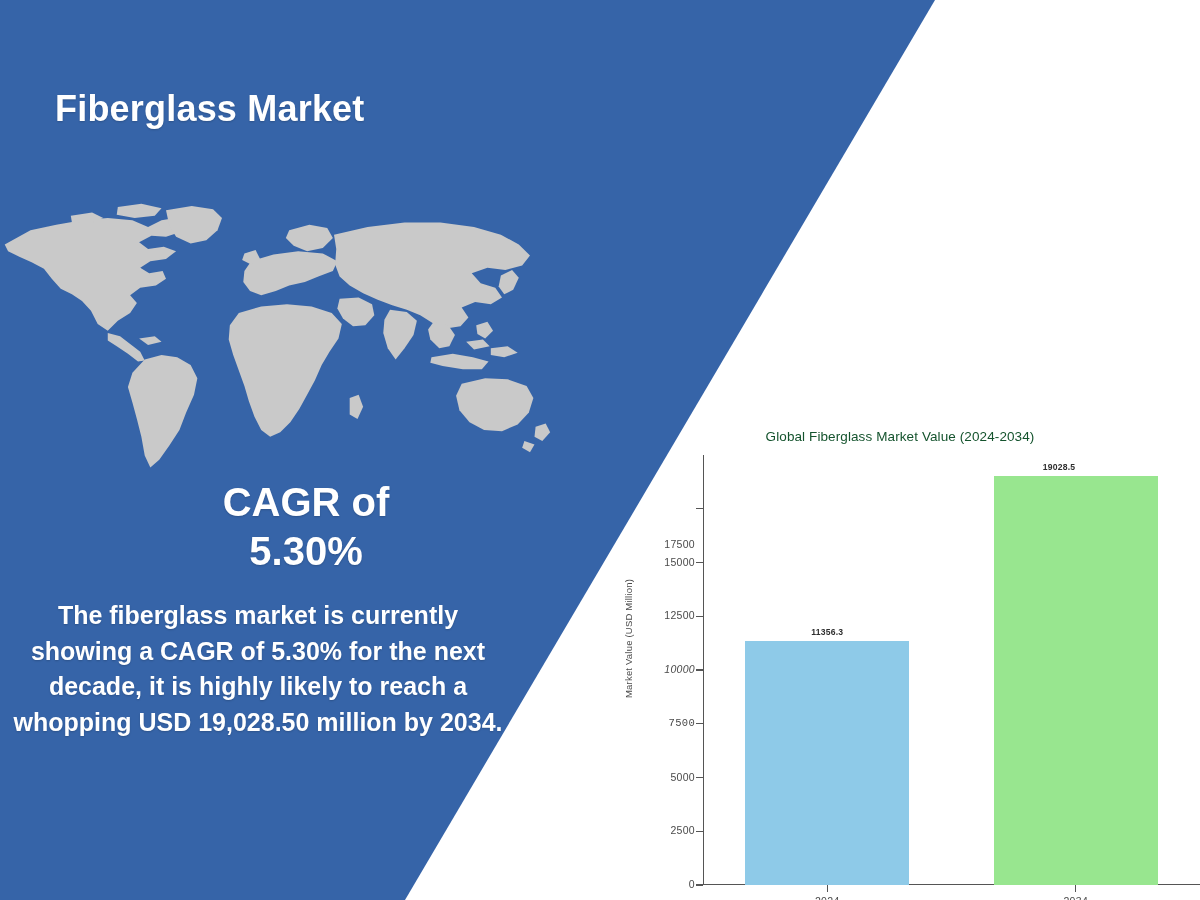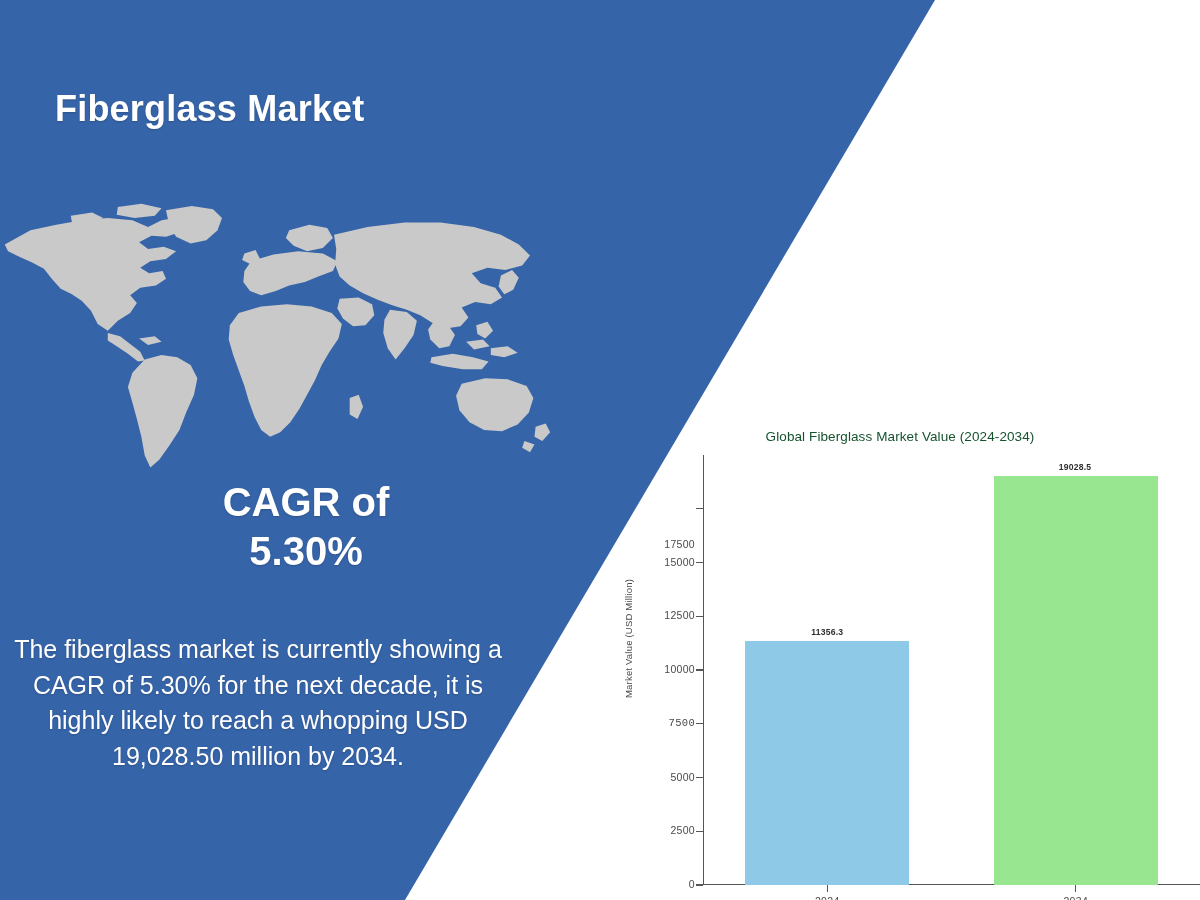--- a/index.html
+++ b/index.html
@@ -40,23 +40,23 @@
     position:absolute; left:0; top:478px; width:520px; z-index:5;
     text-align:center; color:#ffffff;
     font-size:40px; font-weight:700; line-height:1.22;
     text-shadow:0 1px 2px rgba(0,0,0,.18);
     margin-left:46px;
   }
   #cagr .l2 { display:block; }
 
   
   #bodytext {
-    position:absolute; left:8px; top:632px; width:500px; z-index:5;
+    position:absolute; left:8px; top:598px; width:500px; z-index:5;
     text-align:center; color:#ffffff;
-    font-size:25px; font-weight:400; line-height:1.42;
+    font-size:25px; font-weight:700; line-height:1.42;
     text-shadow:0 1px 2px rgba(0,0,0,.18);
   }
 
   
   #chart { position:absolute; left:600px; top:415px; width:600px; height:485px; z-index:3; }
   #chart-title {
     position:absolute; left:0; top:14px; width:600px; text-align:center;
     font-size:13.5px; color:#14532d; letter-spacing:.1px; font-weight:400;
   }
   #ylabel {
@@ -164,35 +164,35 @@
     <div id="ytick-layer">
         <div class="ytick" style="top: 469.4px;"></div>
         <div class="ytick-label" style="top: 463px; left: 37px;">0</div>
         <div class="ytick" style="top: 415.65px;"></div>
         <div class="ytick-label" style="top: 409.25px; left: 37px;">2500</div>
         <div class="ytick" style="top: 361.9px;"></div>
         <div class="ytick-label" style="top: 355.5px; left: 37px;">5000</div>
         <div class="ytick" style="top: 308.15px;"></div>
         <div class="ytick-label" style="top: 301.75px; left: 37px; font-family: Liberation Mono, monospace;">7500</div>
         <div class="ytick" style="top: 254.4px;"></div>
-        <div class="ytick-label" style="top: 248px; left: 37px;">10000</div>
+        <div class="ytick-label" style="top: 248px; left: 37px; font-style: italic;">10000</div>
         <div class="ytick" style="top: 200.65px;"></div>
         <div class="ytick-label" style="top: 194.25px; left: 37px;">12500</div>
         <div class="ytick" style="top: 146.9px;"></div>
         <div class="ytick-label" style="top: 140.5px; left: 37px;">15000</div>
         <div class="ytick" style="top: 93.15px;"></div>
         <div class="ytick-label" style="top: 86.75px; left: 37px; margin-top: 36px;">17500</div>
       </div>
     <div id="xtick-layer">
         <div class="xtick" style="left: 226.65px;"></div>
         <div class="xtick-label" style="left: 187.25px; top: 480px;">2024</div>
         <div class="xtick" style="left: 475.15px;"></div>
         <div class="xtick-label" style="left: 435.75px; top: 480px;">2034</div>
       </div>
     <div id="bar-layer">
         <div class="bar" style="left: 145.245px; top: 225.84px; width: 164.01px; height: 244.16px; background: rgb(142, 202, 232); bottom: auto;"></div>
         <div class="bar-label" style="left: 172.25px; top: 211.84px;">11356.3</div>
         <div class="bar" style="left: 393.745px; top: 60.8872px; width: 164.01px; height: 409.113px; background: rgb(152, 230, 143); bottom: auto;"></div>
-        <div class="bar-label" style="left: 420px; top: 46.8872px;">19028.5</div>
+        <div class="bar-label" style="left: 404px; top: 46.8872px;">19028.5</div>
       </div>
   </div>
 
 </div>
 
 </body></html>

